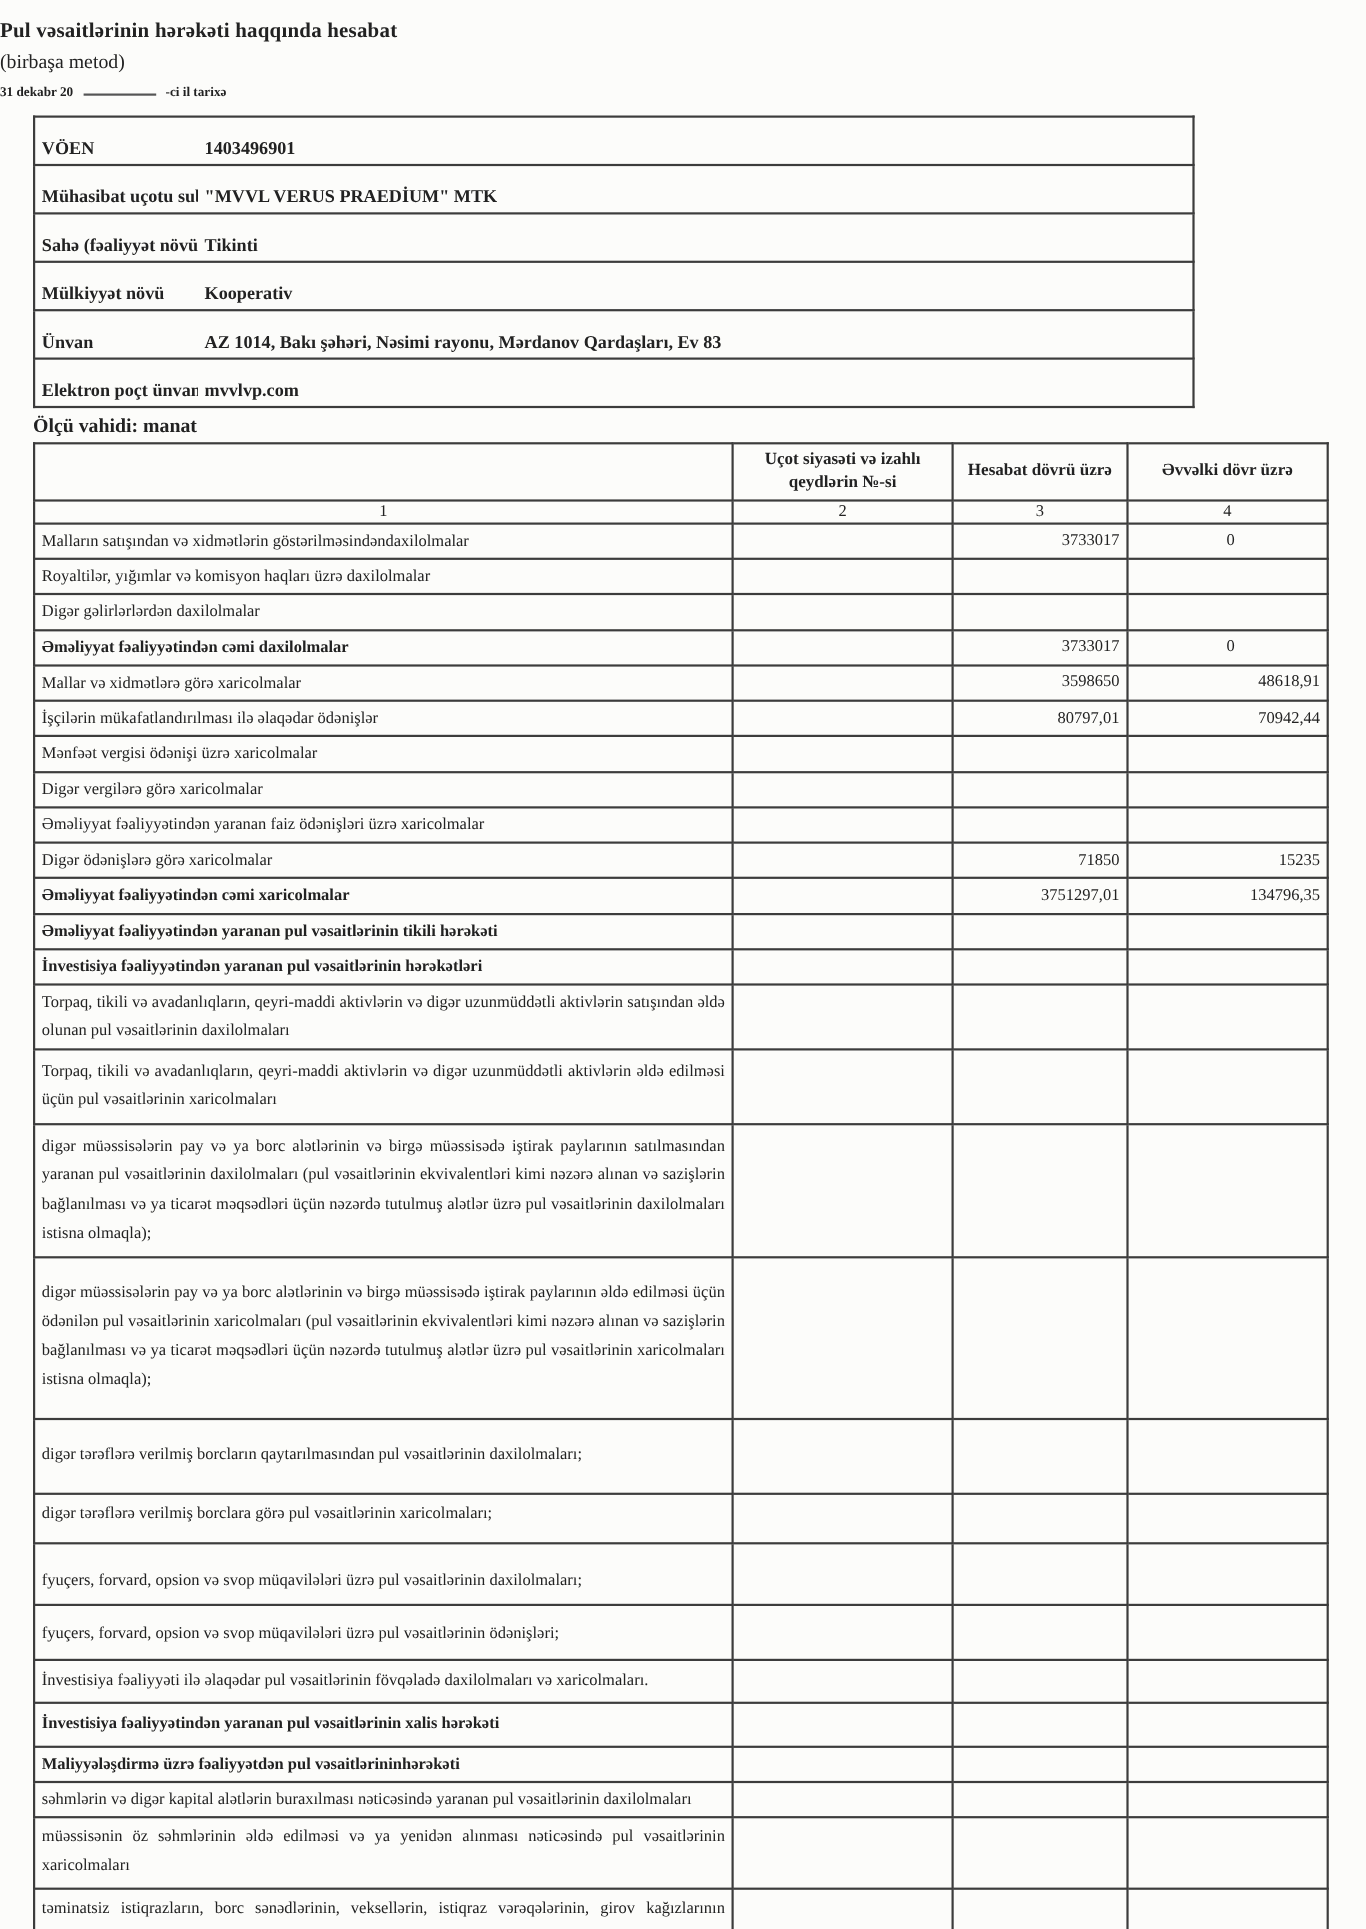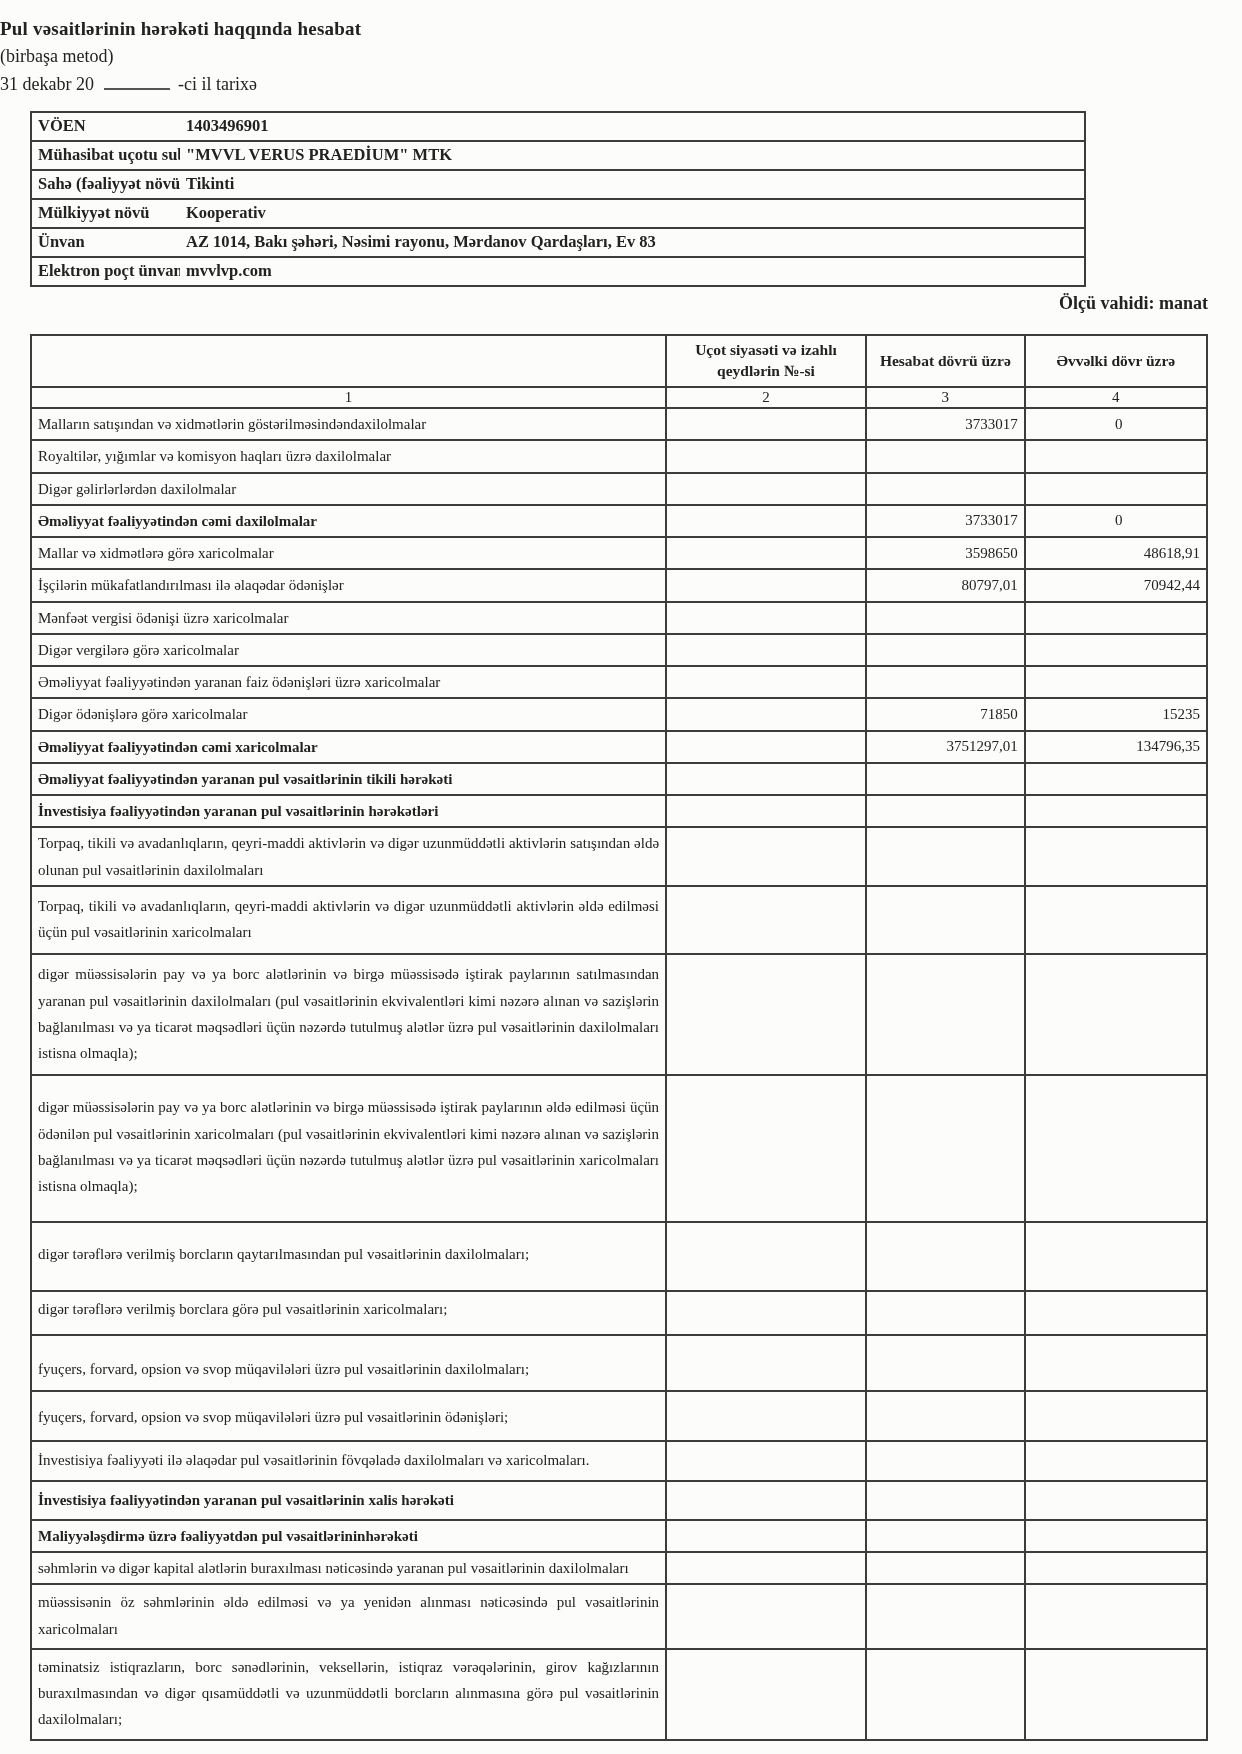--- a/index.html
+++ b/index.html
@@ -11,51 +11,51 @@
     font-family:"Liberation Serif","DejaVu Serif",serif;
     color:#222;
     overflow:hidden;
     box-sizing:border-box;
     padding:14px 0 0 0;
   }
   
   .title-block{text-align:left;line-height:1.55;margin-bottom:12px;}
   .t1{font-size:19px;font-weight:700;letter-spacing:.2px;}
   .t2{font-size:18px;font-weight:400;}
-  .t3{font-size:18px;font-weight:400;}
+  .t3{font-size:12px;font-weight:700;}
   .blank{
     display:inline-block;width:66px;height:14px;
     border-bottom:2px solid #555;margin:0 8px 0 10px;
   }
   
   table.info{
     border-collapse:collapse;
     margin-left:30px;
     width:1056px;
     table-layout:fixed;
   }
   table.info td{
     border:2px solid #3c3c3c;
     border-left:2px solid #3c3c3c;
     font-size:16.5px;font-weight:700;
-    padding:3px 6px 4px 6px;
+    padding:18px 6px 4px 6px;
     white-space:nowrap;overflow:hidden;
   }
   table.info td.ilabel{border-right:none;}
   table.info td.ivalue{border-left:none;}
   table.info tr:nth-child(1) td.ilabel{width:136px;}
   table.info tr:nth-child(2) td.ilabel{width:328px;}
   table.info tr:nth-child(3) td.ilabel{width:248px;}
   table.info tr:nth-child(4) td.ilabel{width:218px;font-family:Liberation Serif, serif;}
   table.info tr:nth-child(5) td.ilabel{width:114px;}
   table.info tr:nth-child(6) td.ilabel{width:204px;}
   
   .unit{
-    width:1178px;margin:6px 0 20px 30px;
-    text-align:right;font-size:18px;font-weight:700;
+    width:1178px;margin:6px 0 4px 30px;
+    font-size:18px;font-weight:700;
     padding-right:0px;
   }
   
   table.main{
     border-collapse:collapse;
     margin-left:30px;
     width:1178px;
     table-layout:fixed;
   }
   table.main col.c1{width:54%;}

